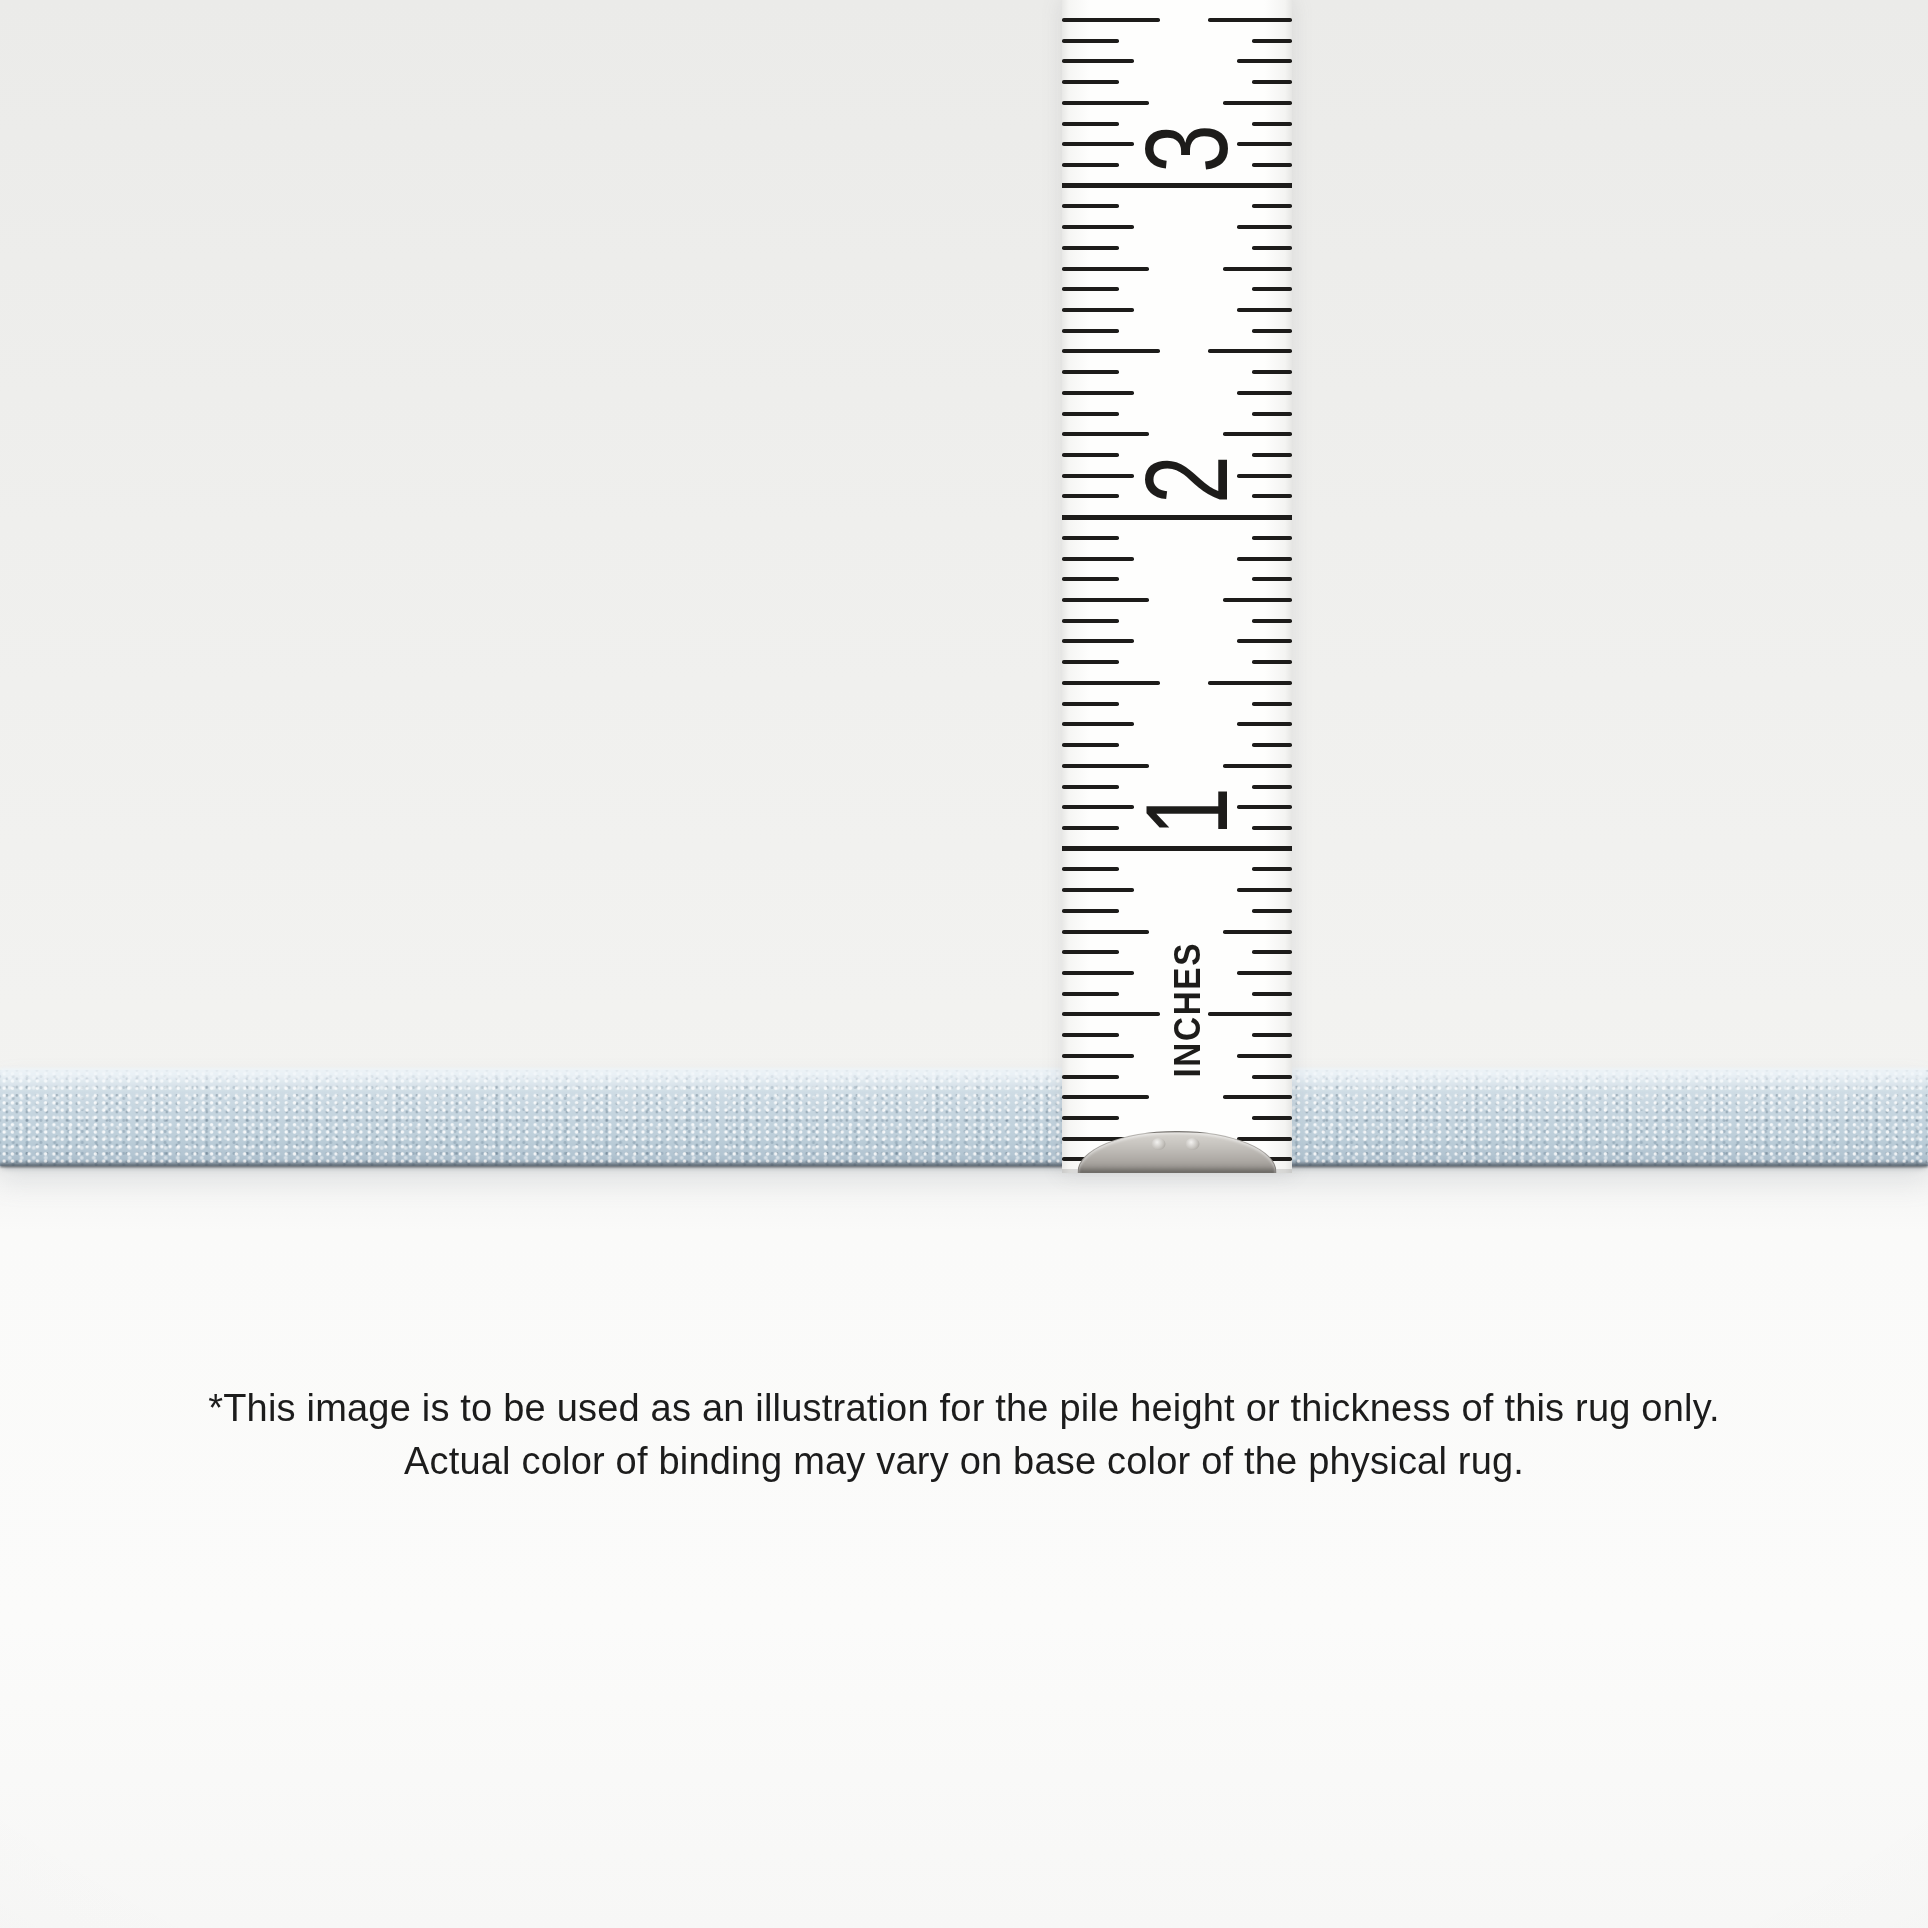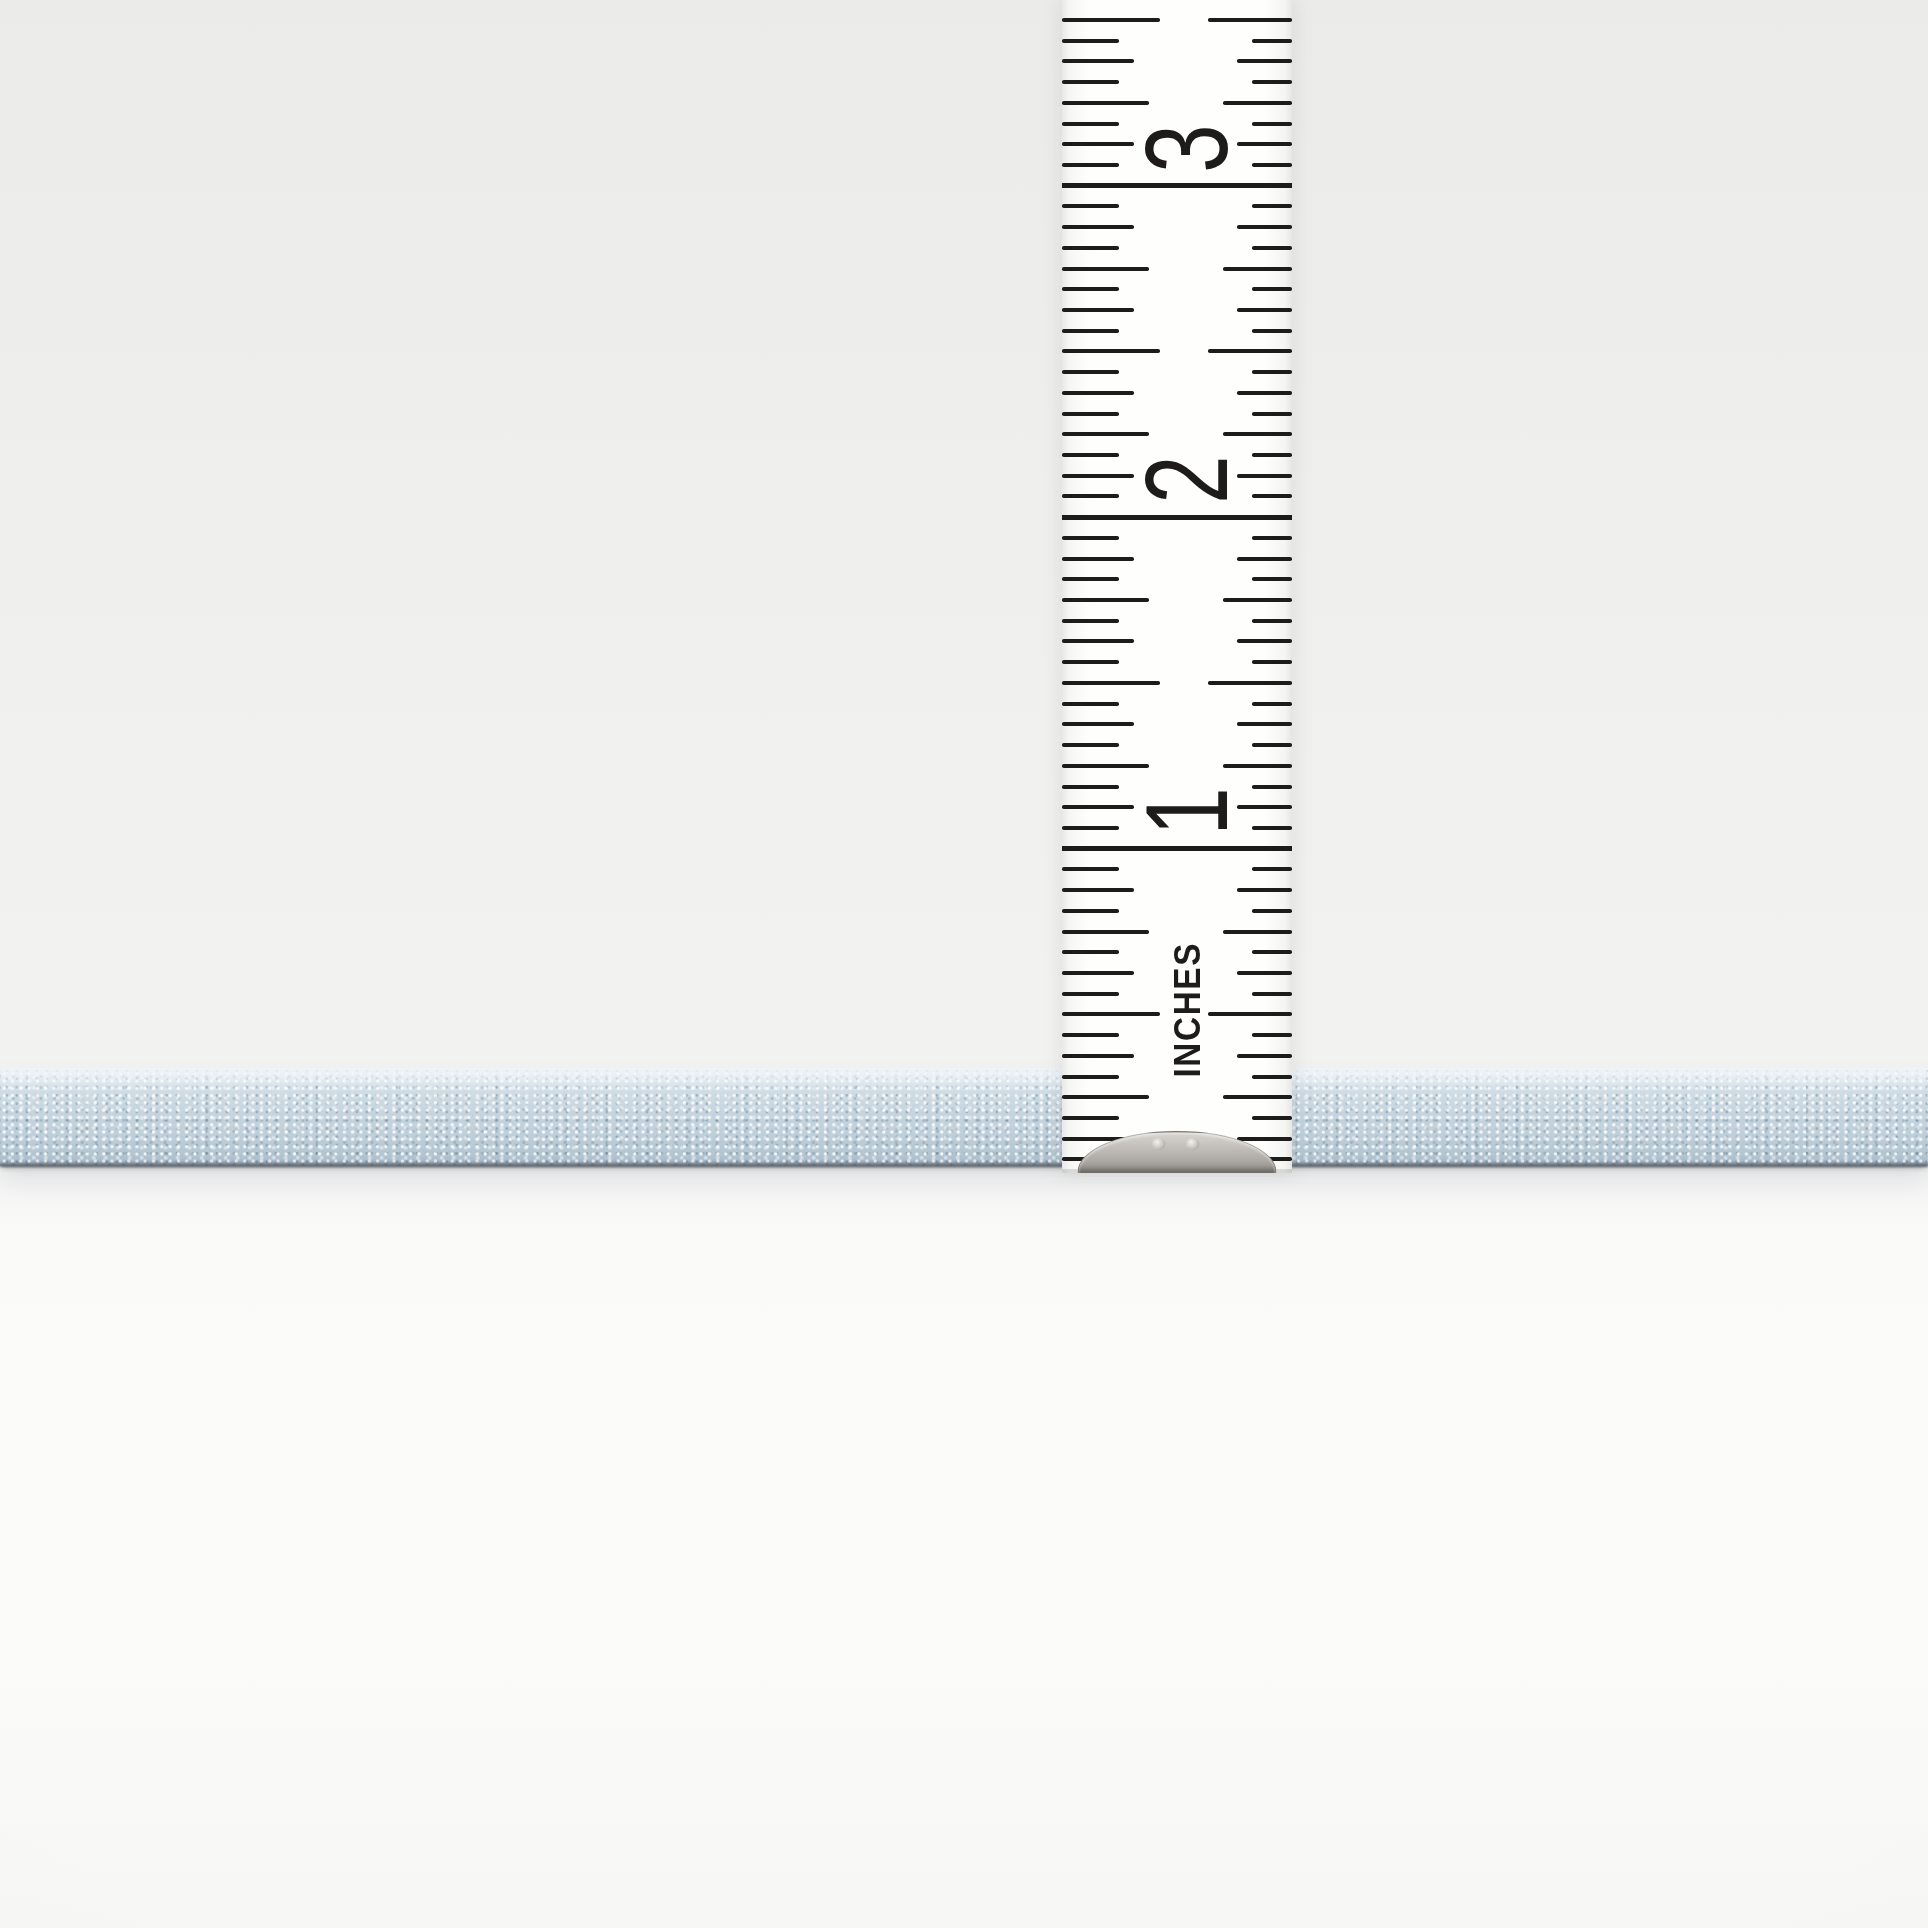--- a/index.html
+++ b/index.html
@@ -199,15 +199,17 @@
     <span class="inch-number" id="num-0" style="left: 93px; top: 105px; transform: rotate(-90deg) scaleX(0.75);">3</span>
     <span class="inch-number" id="num-1" style="left: 93px; top: 436px; transform: rotate(-90deg) scaleX(0.75);">2</span>
     <span class="inch-number" id="num-2" style="left: 93px; top: 768px; transform: rotate(-90deg) scaleX(0.75);">1</span>
     <span class="unit-label" id="unit-label" style="left: 50px; top: 995px; transform: rotate(-90deg) scaleX(0.9);">INCHES</span>
     <div class="metal-end"></div>
   </div>
 
   <div class="vignette"></div>
 
   <div class="caption" id="caption" style="top: 1382px;">
+    <p>*This image is to be used as an illustration for the pile height or thickness of this rug only.</p>
+    <p>Actual color of binding may vary on base color of the physical rug.</p>
   </div>
 </div>
 
 
 </body></html>

